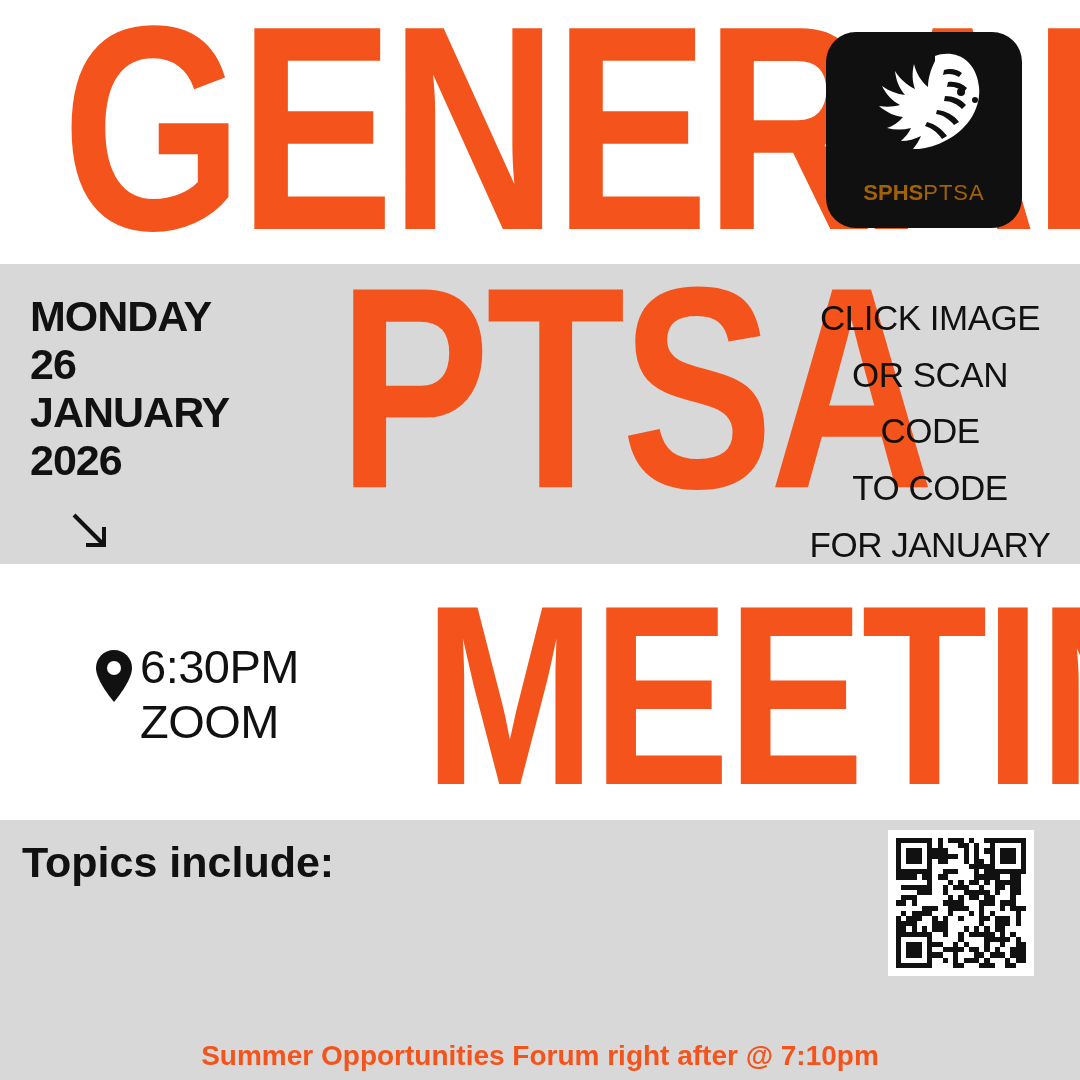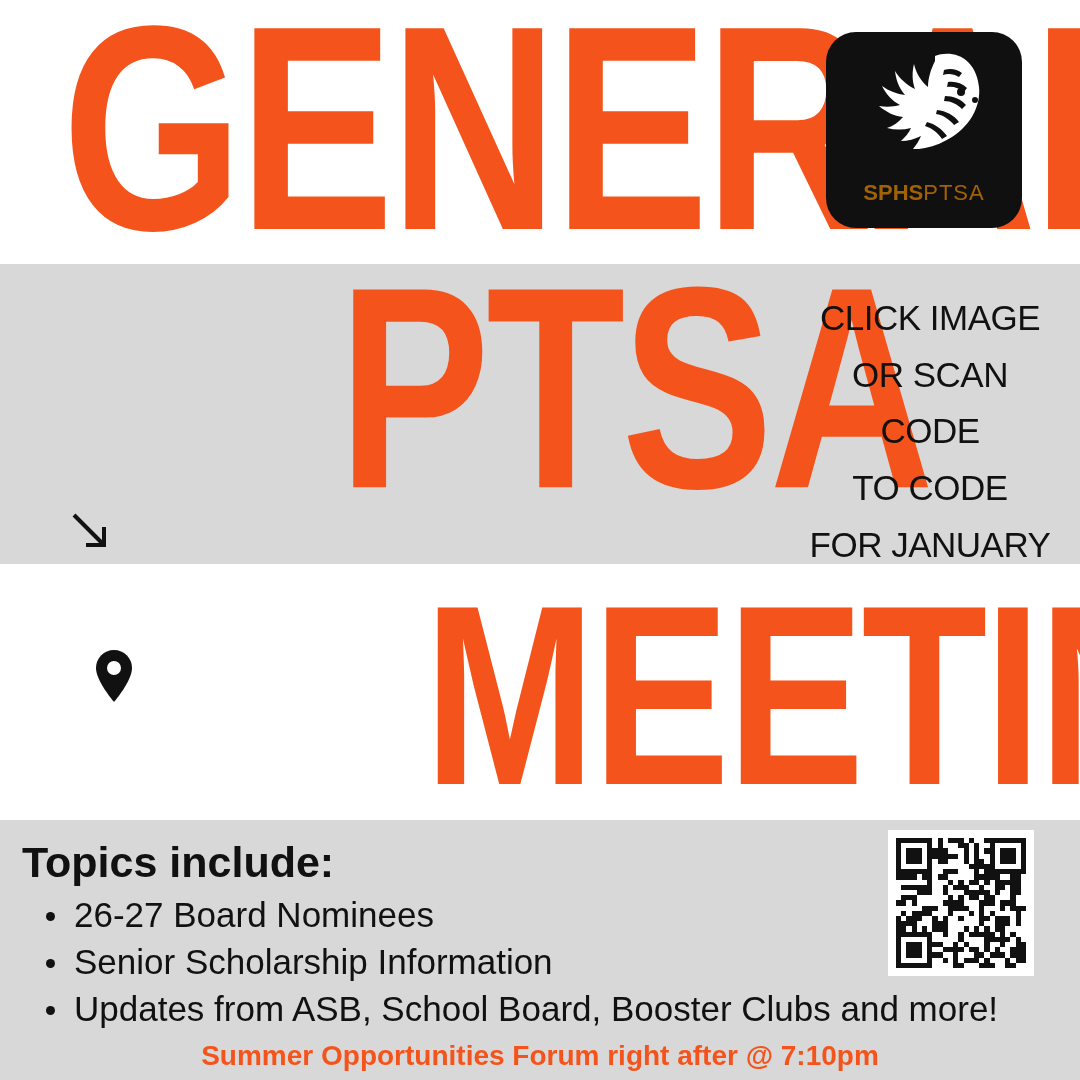--- a/index.html
+++ b/index.html
@@ -238,20 +238,26 @@
           <circle cx="126" cy="52" r="3"></circle>
         </g>
       </svg>
       <div class="logo-text">
         <span>SPHS</span><span class="thin">PTSA</span>
       </div>
     </div>
   </div>
 
   <div class="band-grey">
+    <div class="date-block">
+      <div>MONDAY</div>
+      <div>26</div>
+      <div>JANUARY</div>
+      <div>2026</div>
+    </div>
 
     <svg class="arrow-down" viewBox="0 0 46 46">
       <path d="M6 6 L36 36" stroke="#111" stroke-width="4" fill="none"></path>
       <path d="M36 18 L36 36 L18 36" stroke="#111" stroke-width="4" fill="none"></path>
     </svg>
 
     <div class="word-ptsa">PTSA</div>
 
     <div class="rsvp-block">
       <div>CLICK IMAGE</div>
@@ -260,31 +266,30 @@
       <div>FOR JANUARY</div>
     </div>
   </div>
 
   <div class="band-meeting">
     <div class="time-block">
       <svg class="pin-icon" width="44" height="56" viewBox="0 0 44 56">
         <path d="M22 2 C12 2 4 10 4 20 C4 33 22 54 22 54 C22 54 40 33 40 20 C40 10 32 2 22 2 Z" fill="#111111"></path>
         <circle cx="22" cy="20" r="7" fill="#ffffff"></circle>
       </svg>
+      <div class="time-text">
+        <div>6:30PM</div>
+        <div>ZOOM</div>
+      </div>
     </div>
     <div class="word-meeting">MEETING</div>
   </div>
 
   <div class="band-topics">
     <div class="topics-title">Topics include:</div>
-    <ul class="topics-list">
-      <li>26-27 Board Nominees</li>
-      <li>Senior Scholarship Information</li>
-      <li>Updates from ASB, School Board, Booster Clubs and more!</li>
-    </ul>
     <div class="footer-note">Summer Opportunities Forum right after @ 7:10pm</div>
 
     <div class="qr-box">
       <div class="qr-grid" id="qr-grid">
           <i></i>
           <i></i>
           <i></i>
           <i></i>
           <i></i>
           <i></i>

